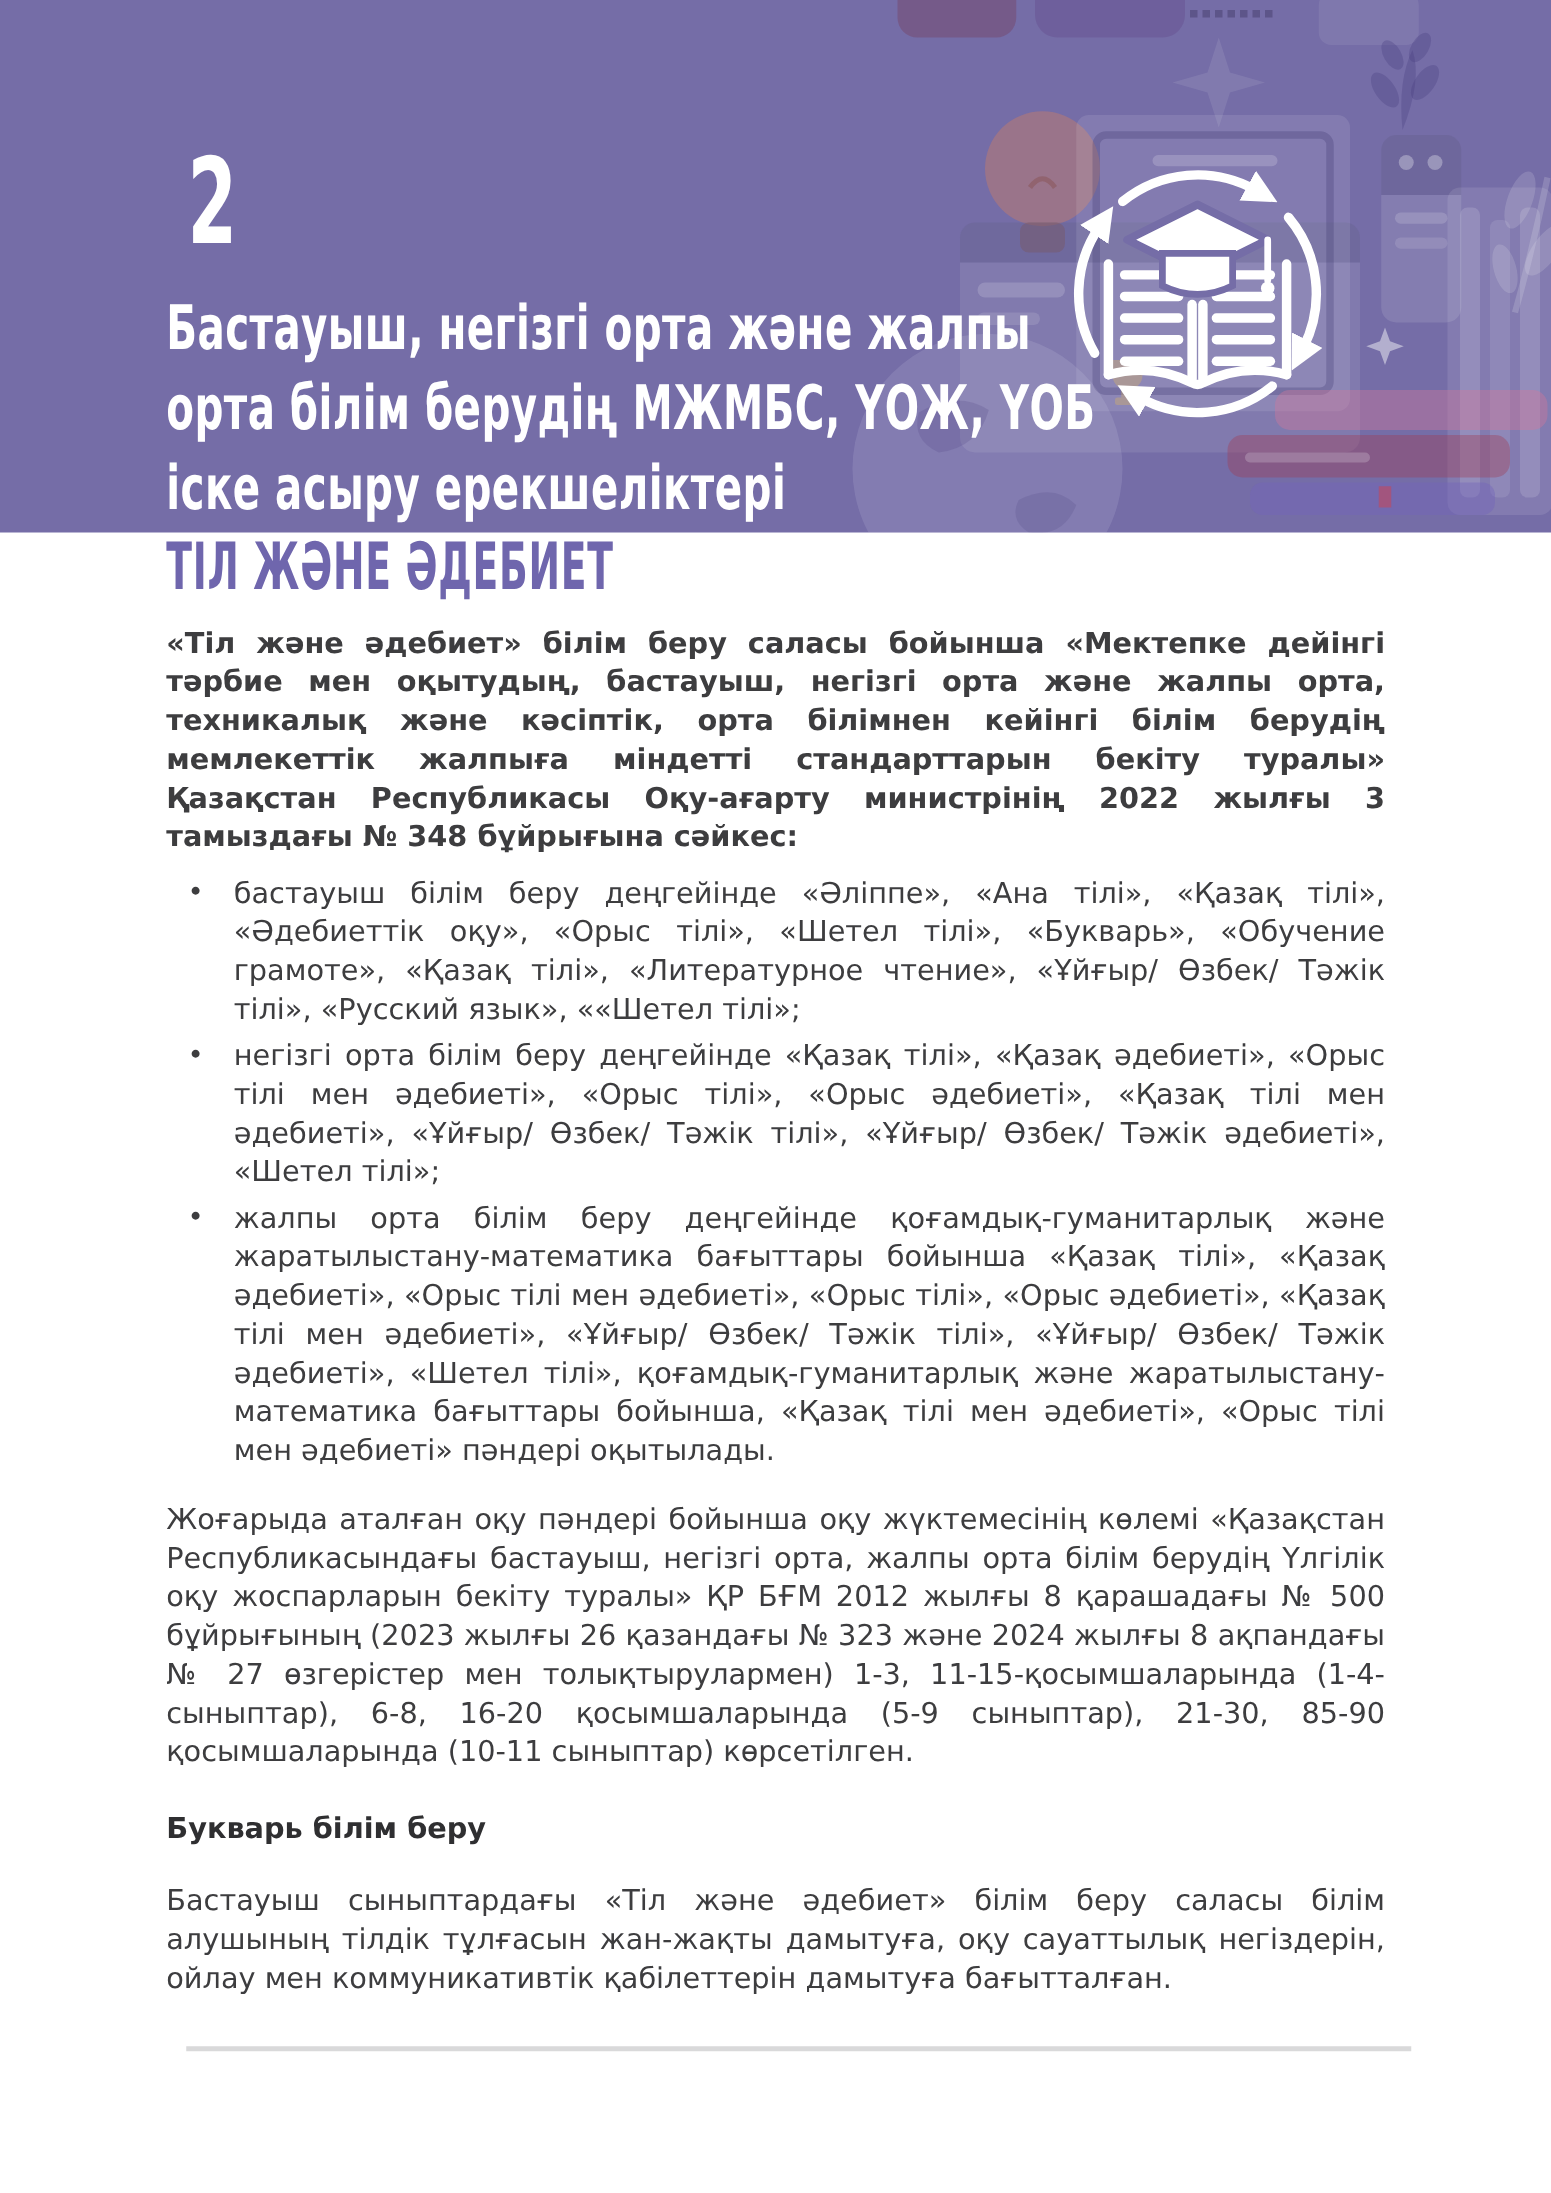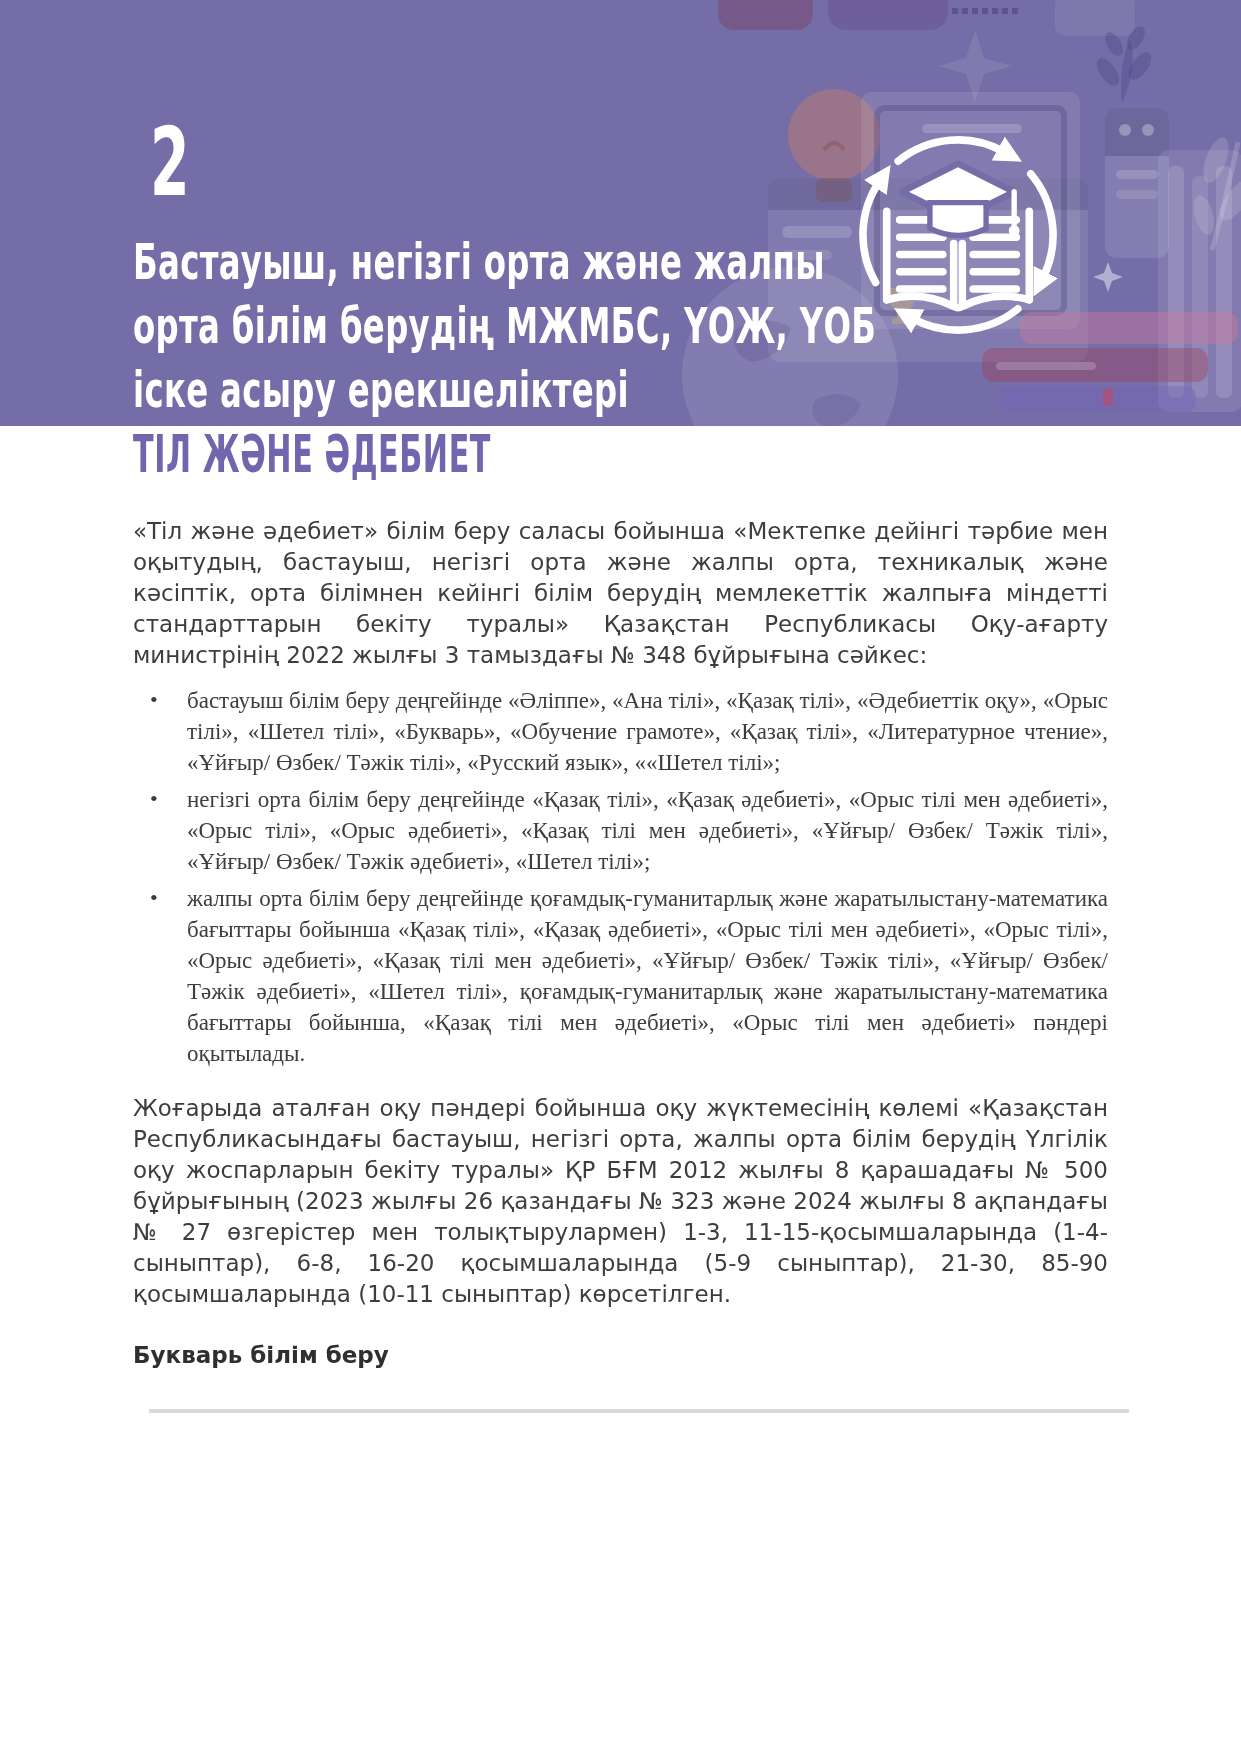--- a/index.html
+++ b/index.html
@@ -51,30 +51,29 @@
     transform:scaleX(0.58);transform-origin:left top;
     white-space:nowrap;
     letter-spacing:1px;
   }
   .body{
     font-size:23px;line-height:31px;
     text-align:justify;
     color:#3d3d3f;
     margin:0;
   }
-  .intro{margin-top:34px;}
+  .intro{margin-top:18px;font-weight:bold;}
   .bullets{
     list-style:none;
     margin:14px 0 0 0;padding:0;
   }
   .bullets li{
     position:relative;
     padding-left:54px;
     margin-top:0;
-    font-family:Liberation Serif, serif;
   }
   .bullets li + li{margin-top:6px;}
   .bullets li::before{
     content:"\2022";
     position:absolute;left:17px;top:-1px;
     font-size:22px;color:#3d3d3f;
   }
   .volume{margin-top:24px;}
   .subheading{
     margin:30px 0 0 0;
@@ -246,16 +245,17 @@
     <ul class="bullets">
       <li class="body">бастауыш білім беру деңгейінде «Әліппе», «Ана тілі», «Қазақ тілі», «Әдебиеттік оқу», «Орыс тілі», «Шетел тілі», «Букварь», «Обучение грамоте», «Қазақ тілі», «Литературное чтение», «Ұйғыр/ Өзбек/ Тәжік тілі», «Русский язык», ««Шетел тілі»;</li>
       <li class="body">негізгі орта білім беру деңгейінде «Қазақ тілі», «Қазақ әдебиеті», «Орыс тілі мен әдебиеті», «Орыс тілі», «Орыс әдебиеті», «Қазақ тілі мен әдебиеті», «Ұйғыр/ Өзбек/ Тәжік тілі», «Ұйғыр/ Өзбек/ Тәжік әдебиеті», «Шетел тілі»;</li>
       <li class="body">жалпы орта білім беру деңгейінде қоғамдық-гуманитарлық және жаратылыстану-математика бағыттары бойынша «Қазақ тілі», «Қазақ әдебиеті», «Орыс тілі мен әдебиеті», «Орыс тілі», «Орыс әдебиеті», «Қазақ тілі мен әдебиеті», «Ұйғыр/ Өзбек/ Тәжік тілі», «Ұйғыр/ Өзбек/ Тәжік әдебиеті», «Шетел тілі», қоғамдық-гуманитарлық және жаратылыстану-математика бағыттары бойынша, «Қазақ тілі мен әдебиеті», «Орыс тілі мен әдебиеті» пәндері оқытылады.</li>
     </ul>
 
     <p class="body volume">Жоғарыда аталған оқу пәндері бойынша оқу жүктемесінің көлемі «Қазақстан Республикасындағы бастауыш, негізгі орта, жалпы орта білім берудің Үлгілік оқу жоспарларын бекіту туралы» ҚР БҒМ 2012 жылғы 8 қарашадағы № 500 бұйрығының (2023 жылғы 26 қазандағы № 323 және 2024 жылғы 8 ақпандағы № 27 өзгерістер мен толықтырулармен) 1-3, 11-15-қосымшаларында (1-4-сыныптар), 6-8, 16-20 қосымшаларында (5-9 сыныптар), 21-30, 85-90 қосымшаларында (10-11 сыныптар) көрсетілген.</p>
 
     <h3 class="subheading">Букварь білім беру</h3>
 
+    <p class="body primary">Бастауыш сыныптардағы «Тіл және әдебиет» білім беру саласы білім алушының тілдік тұлғасын жан-жақты дамытуға, оқу сауаттылық негіздерін, ойлау мен коммуникативтік қабілеттерін дамытуға бағытталған.</p>
 
     <div class="rule"></div>
   </main>
 </div>
 
 </body></html>

